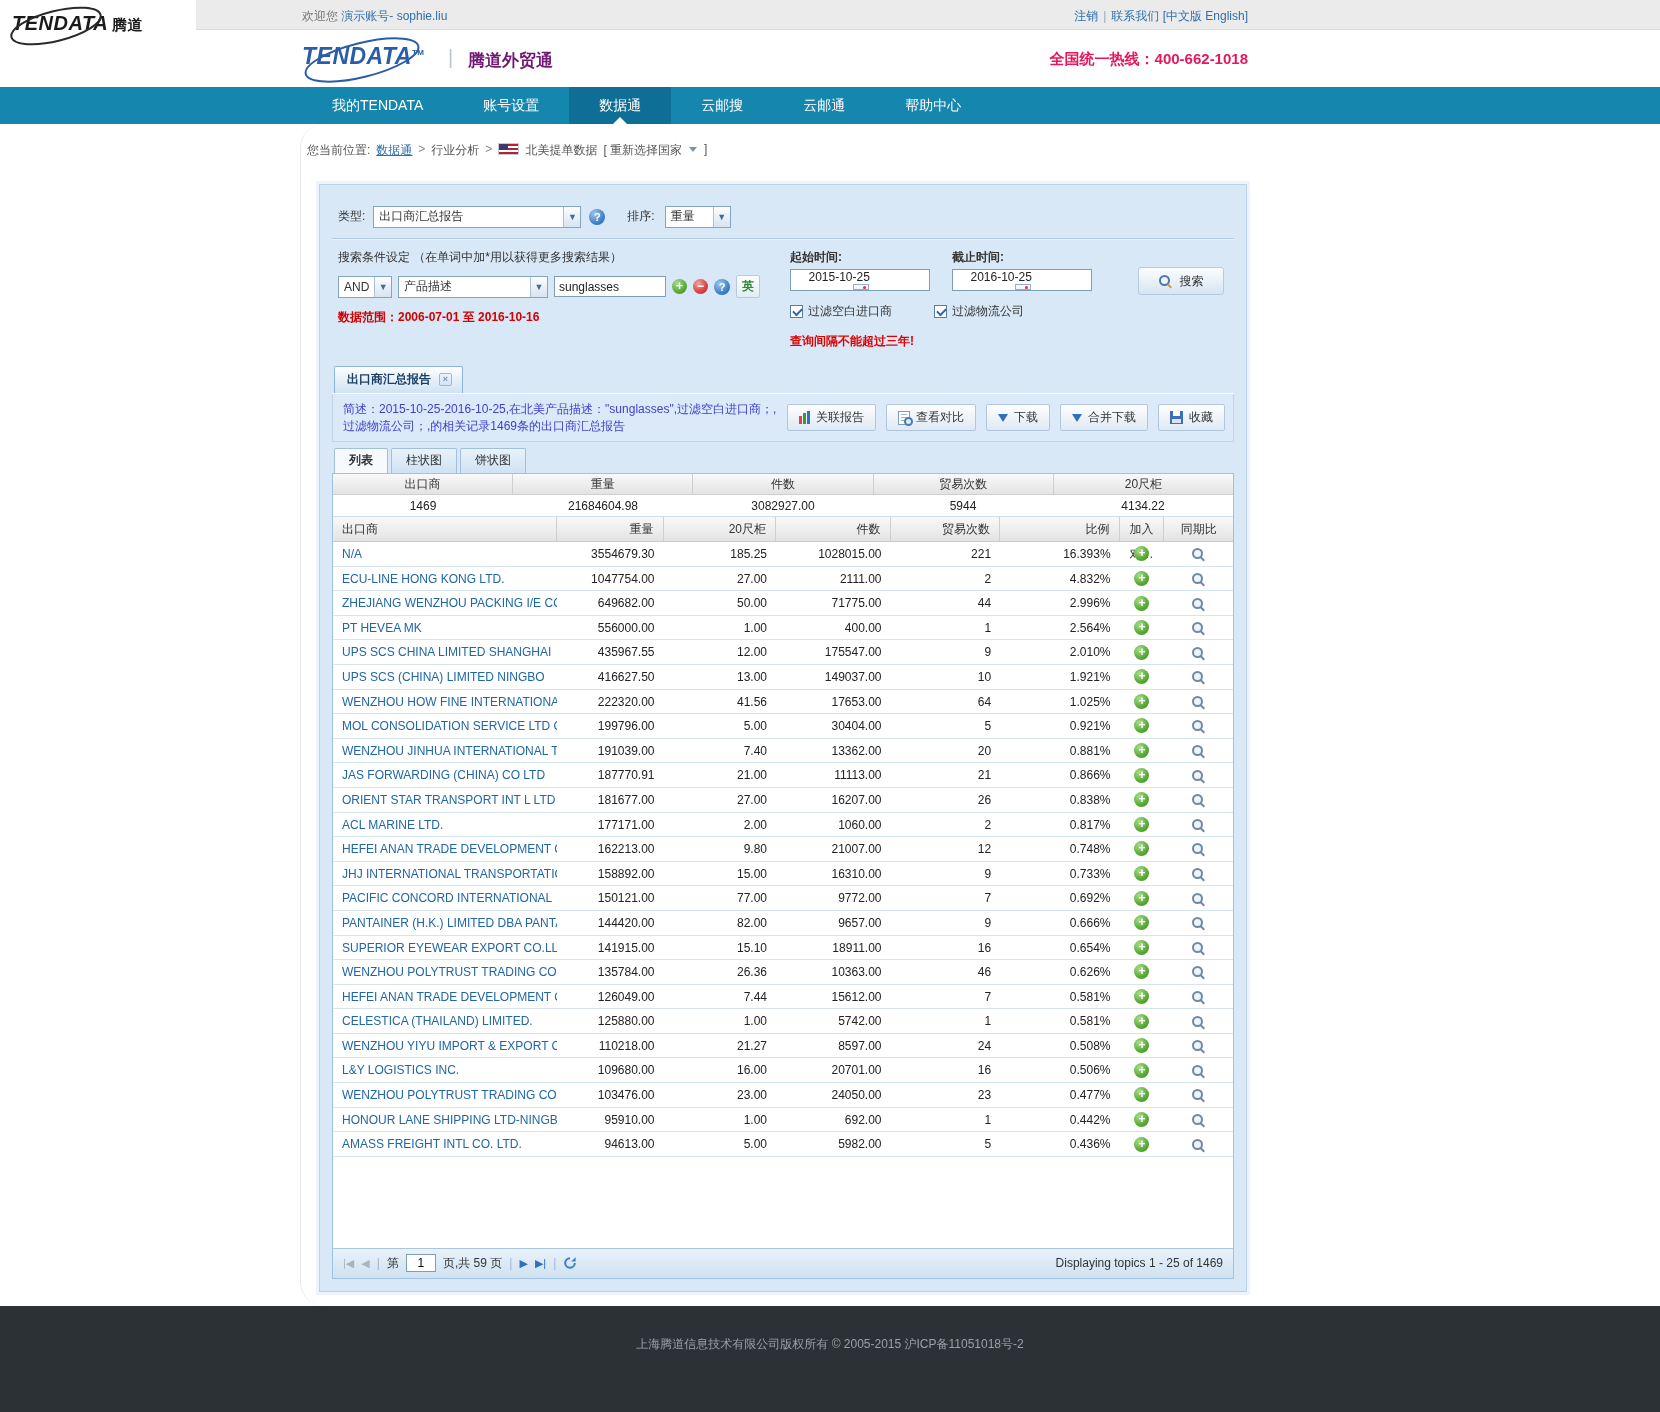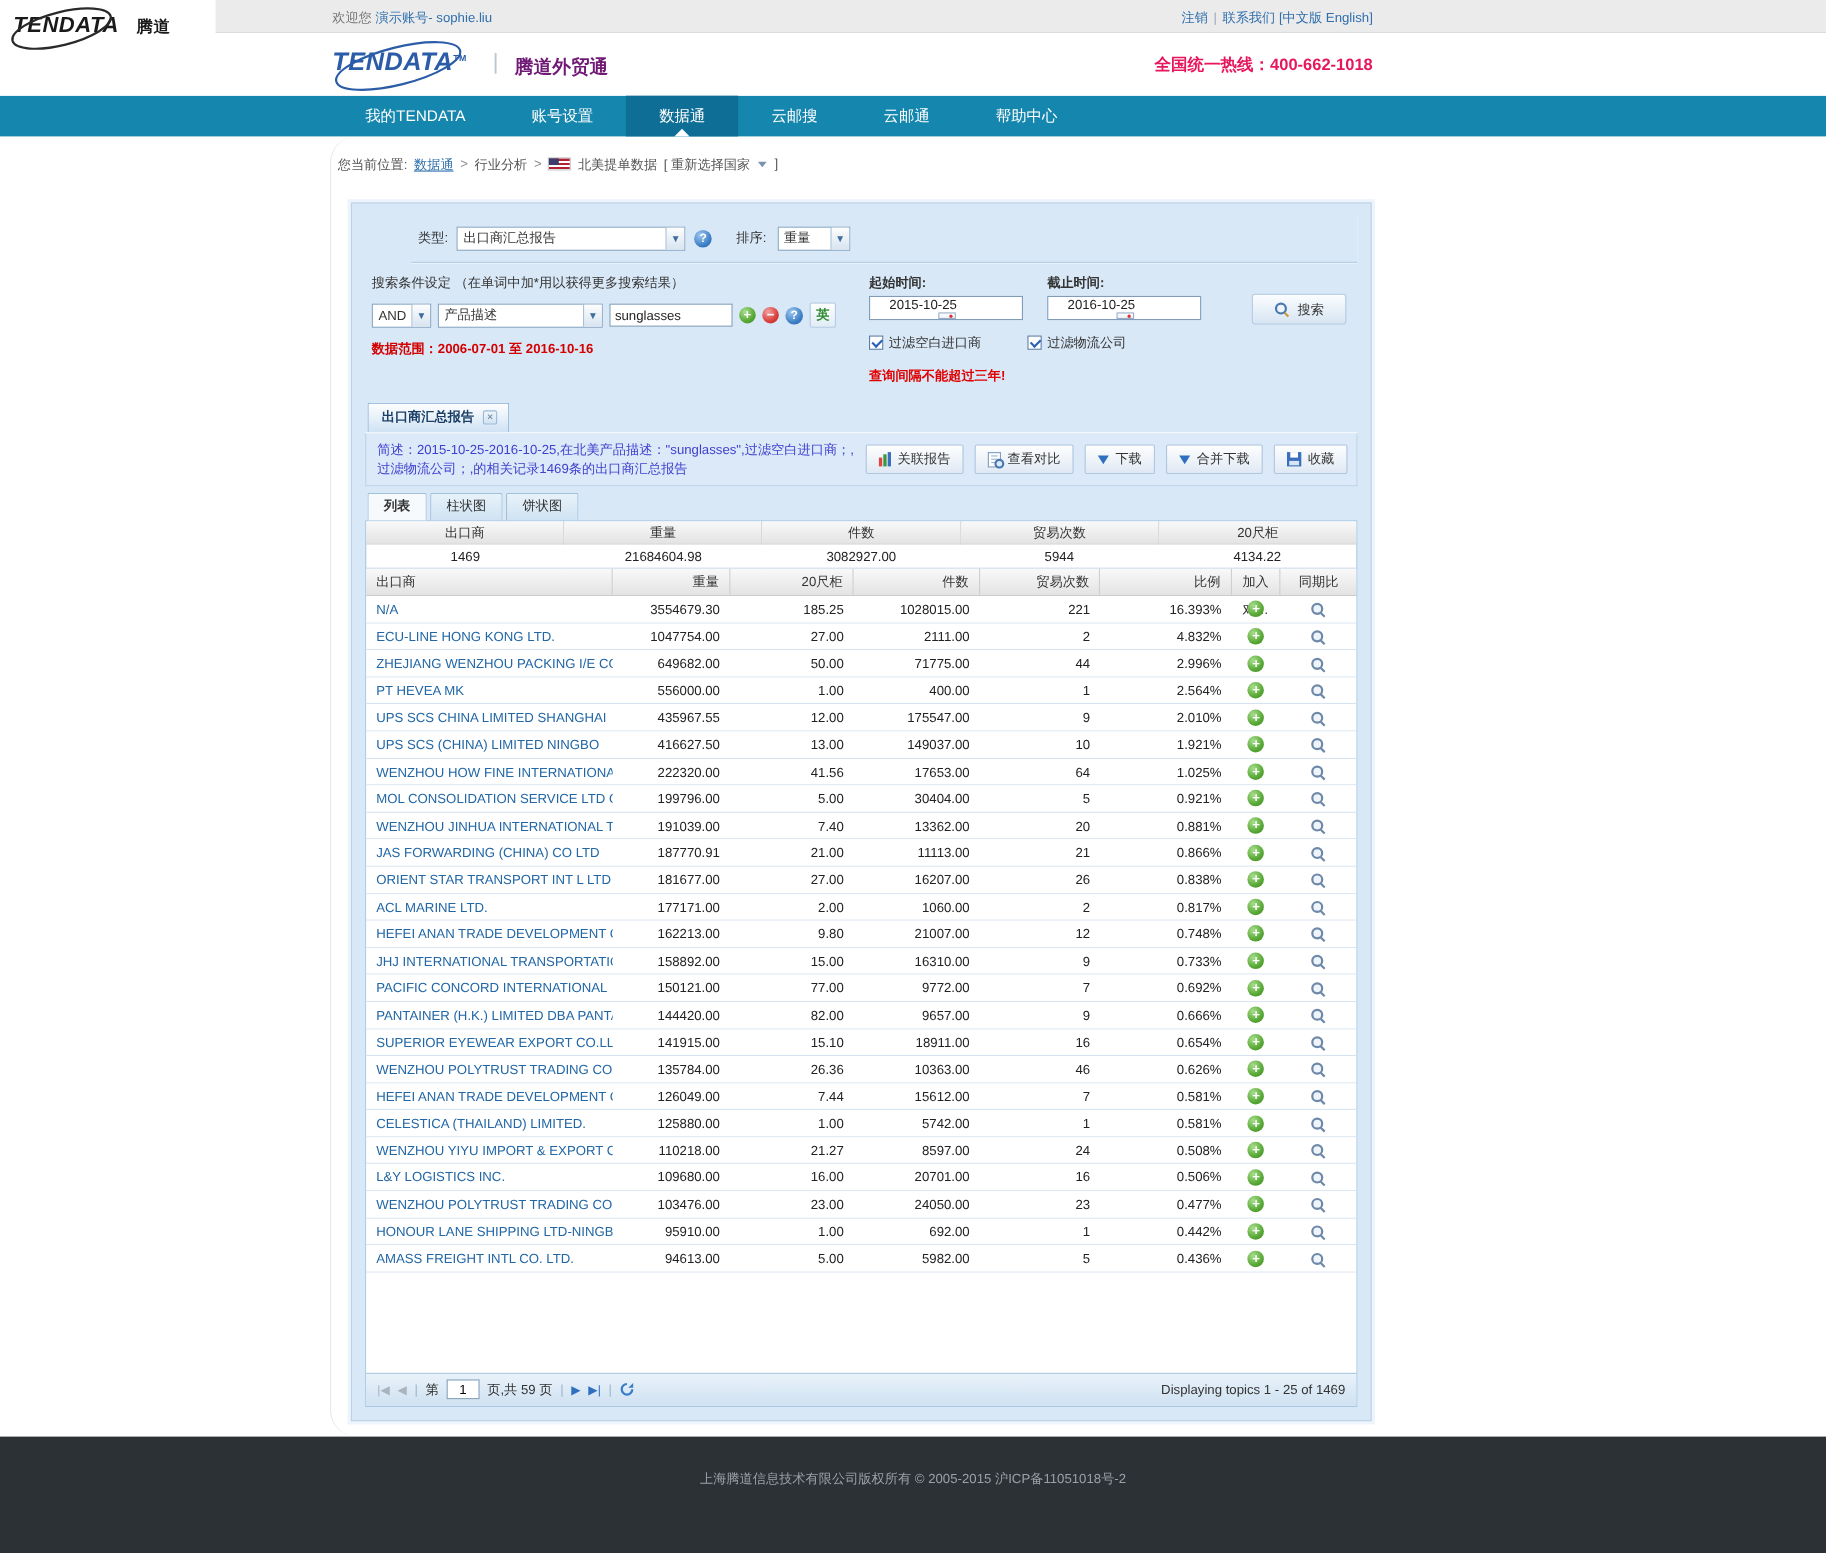--- a/index.html
+++ b/index.html
@@ -2,21 +2,21 @@
 <html><head>
 <meta charset="utf-8">
 <style>
   * { margin:0; padding:0; box-sizing:border-box; }
   html,body { width:1660px; background:#fff; font-family:"Liberation Sans","DejaVu Sans",sans-serif; font-size:12px; color:#333; }
 
   
   .topbar { position:relative; height:30px; background:#ebebeb; border-bottom:1px solid #dcdcdc; }
   .brand-box { position:absolute; left:0; top:0; width:196px; height:47px; background:#fff; display:flex; align-items:center; padding-left:12px; z-index:5; }
   .brand-black { font-style:italic; font-weight:bold; font-size:20px; color:#1a1a1a; letter-spacing:.5px; position:relative; }
-  .brand-black .cn { font-style:normal; font-size:15px; margin-left:16px; font-weight:bold; }
+  .brand-black .cn { font-style:normal; font-size:15px; margin-left:4px; font-weight:bold; }
   .swoosh { position:absolute; left:-6px; top:-7px; pointer-events:none; }
   .welcome { position:absolute; left:302px; top:8px; color:#777; }
   .welcome b { color:#2f6fae; font-weight:normal; }
   .top-links { position:absolute; right:412px; top:8px; color:#2f6fae; }
   .top-links .sep { color:#9ab; margin:0 5px; }
   .top-links span[data-interactable="true"] { cursor:pointer; }
 
   
   .header { position:relative; height:57px; background:#fff; }
   .logo-blue { position:absolute; left:302px; top:13px; font-style:italic; font-weight:bold; font-size:23px; color:#2a5ca8; letter-spacing:.5px; }
@@ -38,21 +38,21 @@
   .breadcrumb .lnk { color:#2f6fae; text-decoration:underline; cursor:pointer; }
   .crumb-sep { color:#888; }
   .flag { display:inline-block; width:21px; height:12px; margin-top:1px;
     background:repeating-linear-gradient(#b22234 0 2px,#fff 2px 4px); position:relative; border:1px solid #c8c8c8; }
   .flag::after { content:''; position:absolute; left:0; top:0; width:9px; height:6px; background:#3c3b6e; }
   .dd-arrow { display:inline-block; width:0; height:0; border-left:4px solid transparent; border-right:4px solid transparent; border-top:5px solid #7a93ad; margin:5px 1px 0 1px; }
 
   
   .panel { margin-left:18px; width:928px; background:#d9e8f7; border:1px solid #bcd2e8; box-shadow:0 0 0 3px #eef4fb; padding:10px 12px 12px 12px; }
 
-  .form-a { display:flex; align-items:center; height:44px; border-bottom:1px solid #b3cce4; box-shadow:0 1px 0 #e9f2fb; padding-left:6px; gap:8px;margin-left:42px; }
+  .form-a { display:flex; align-items:center; height:44px; border-bottom:1px solid #b3cce4; box-shadow:0 1px 0 #e9f2fb; padding-left:6px; gap:8px; }
   .lbl { color:#333; }
   .lbl-b { color:#333; font-weight:bold; }
   .sel { display:flex; align-items:center; justify-content:space-between; background:#fff; border:1px solid #86a5c4; height:22px; padding-left:5px; cursor:pointer; }
   .sel .arr { width:17px; height:20px; margin-left:5px; background:linear-gradient(#fdfdfd,#d8e4f0); border-left:1px solid #a8c0d8; color:#3e6e9e; font-size:9px; line-height:20px; text-align:center; }
   .sel-type { width:208px; }
   .sel-sort { width:66px; margin-left:2px; }
   .sel-bool { width:54px; }
   .sel-field { width:150px; }
 
   .icon-help { display:inline-block; width:16px; height:16px; border-radius:50%; text-align:center; cursor:pointer;

